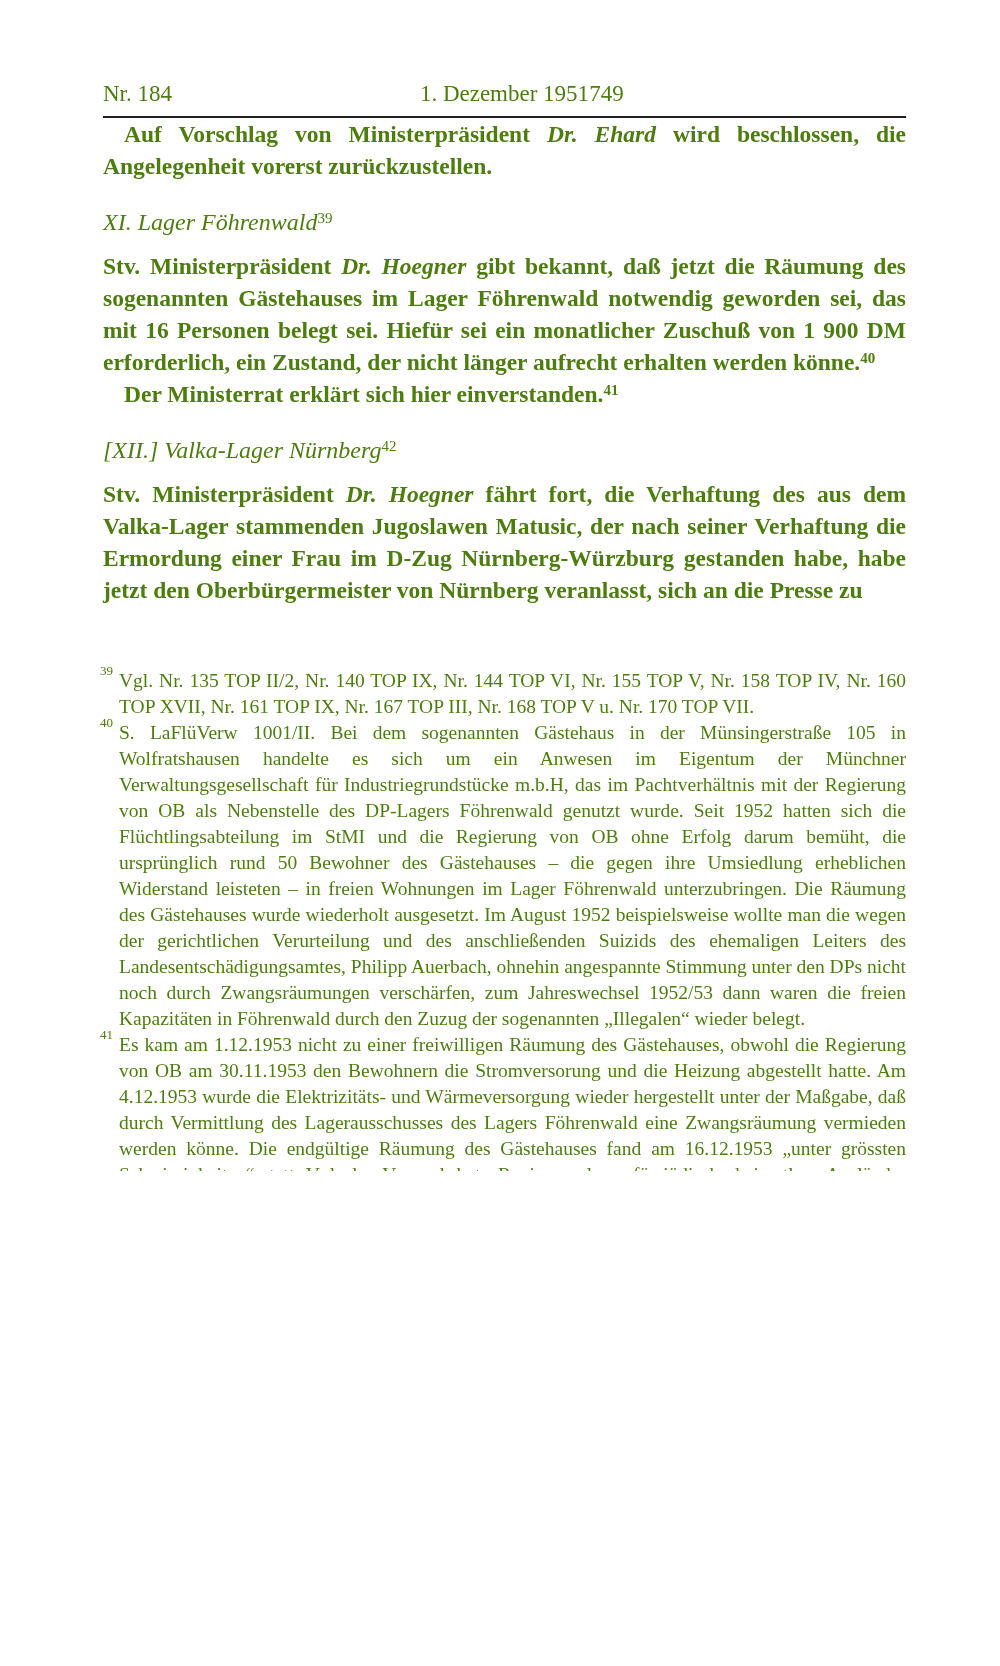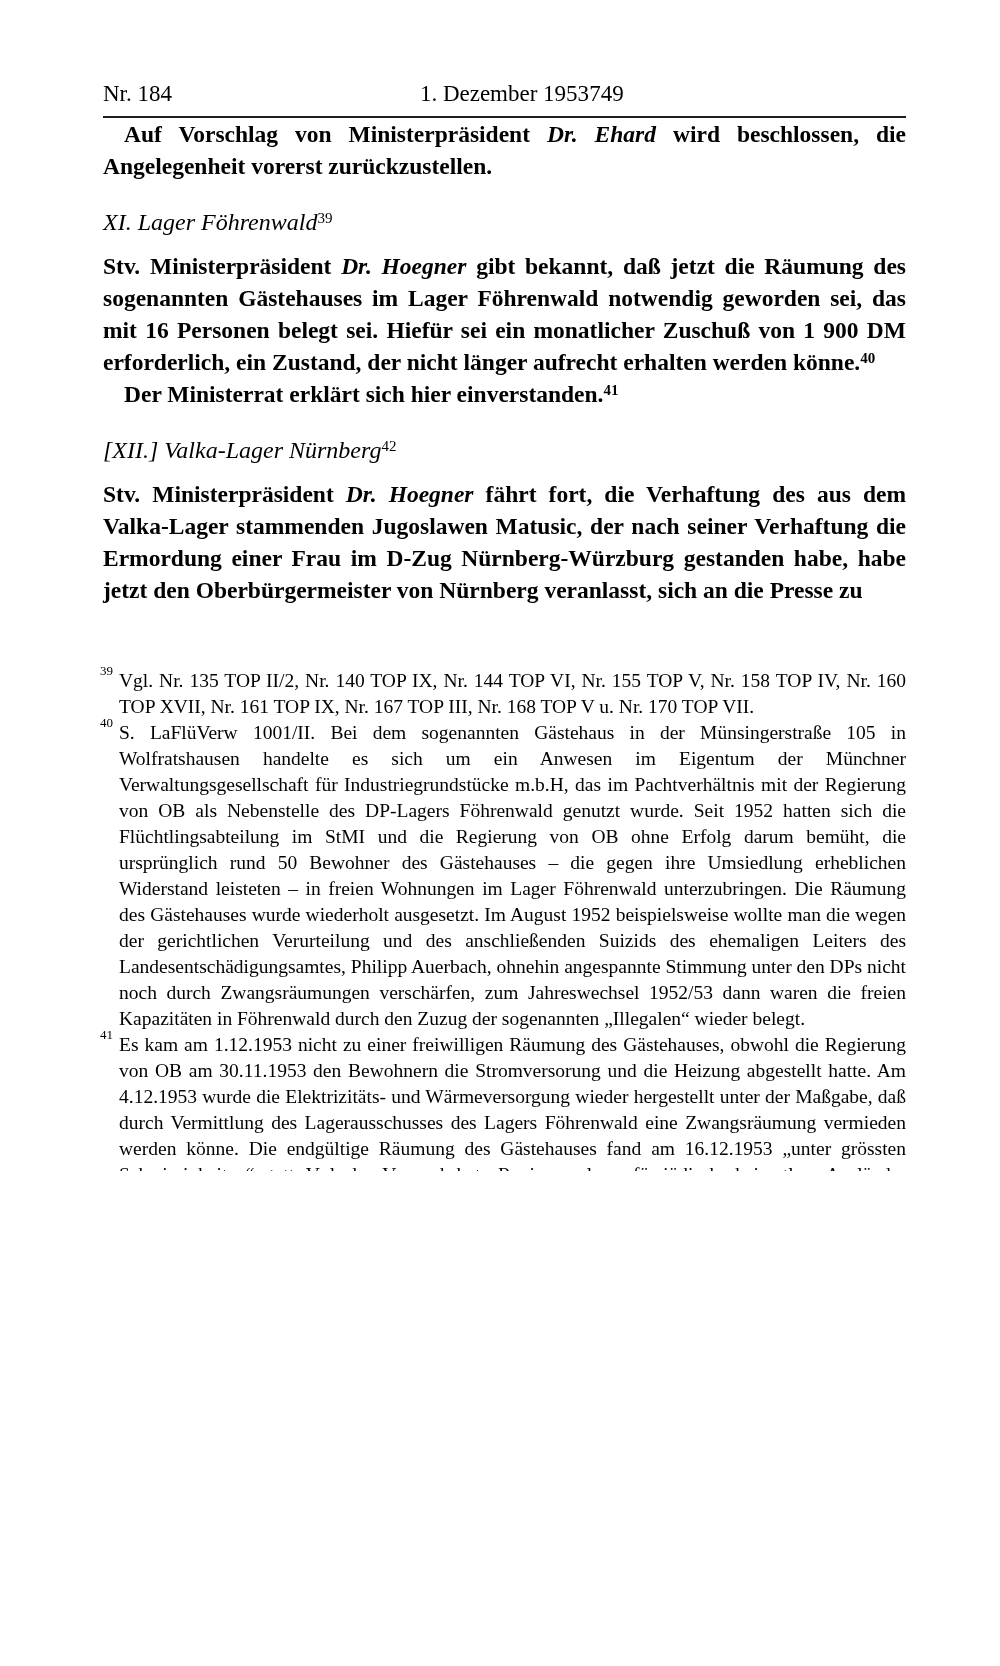--- a/index.html
+++ b/index.html
@@ -1,21 +1,21 @@
 <!DOCTYPE html>
 <html lang="de"><head>
 <meta charset="utf-8">
 <style>
   html, body { margin: 0; padding: 0; background: #ffffff; }
   .page {
     position: relative;
     width: 1000px;
     height: 1171px;
     background: #ffffff;
-    color: #000000;
+    color: #4d7c0f;
     font-family: "Liberation Serif", "DejaVu Serif", serif;
     overflow: hidden;
   }
   .content {
     position: absolute;
     left: 103px;
     top: 82px;
     width: 803px;
   }
   .page-header {
@@ -76,21 +76,21 @@
   }
 </style>
 </head>
 <body>
 
 <div class="page">
   <div class="content">
 
     <div class="page-header">
       <span class="header-left">Nr. 184</span>
-      <span class="header-center">1. Dezember 1953</span>
+      <span class="header-center">1. Dezember 1951</span>
       <span class="header-right">749</span>
     </div>
     <hr class="header-rule">
 
     <p class="body-par indent intro">
       <span>Auf Vorschlag von Ministerpräsident </span><span class="em">Dr. Ehard</span><span> wird beschlossen, die Angelegenheit vorerst zurückzustellen.</span>
     </p>
 
     <h2 class="section-heading">
       <span>XI. Lager Föhrenwald</span><sup class="fn-ref">39</sup>

